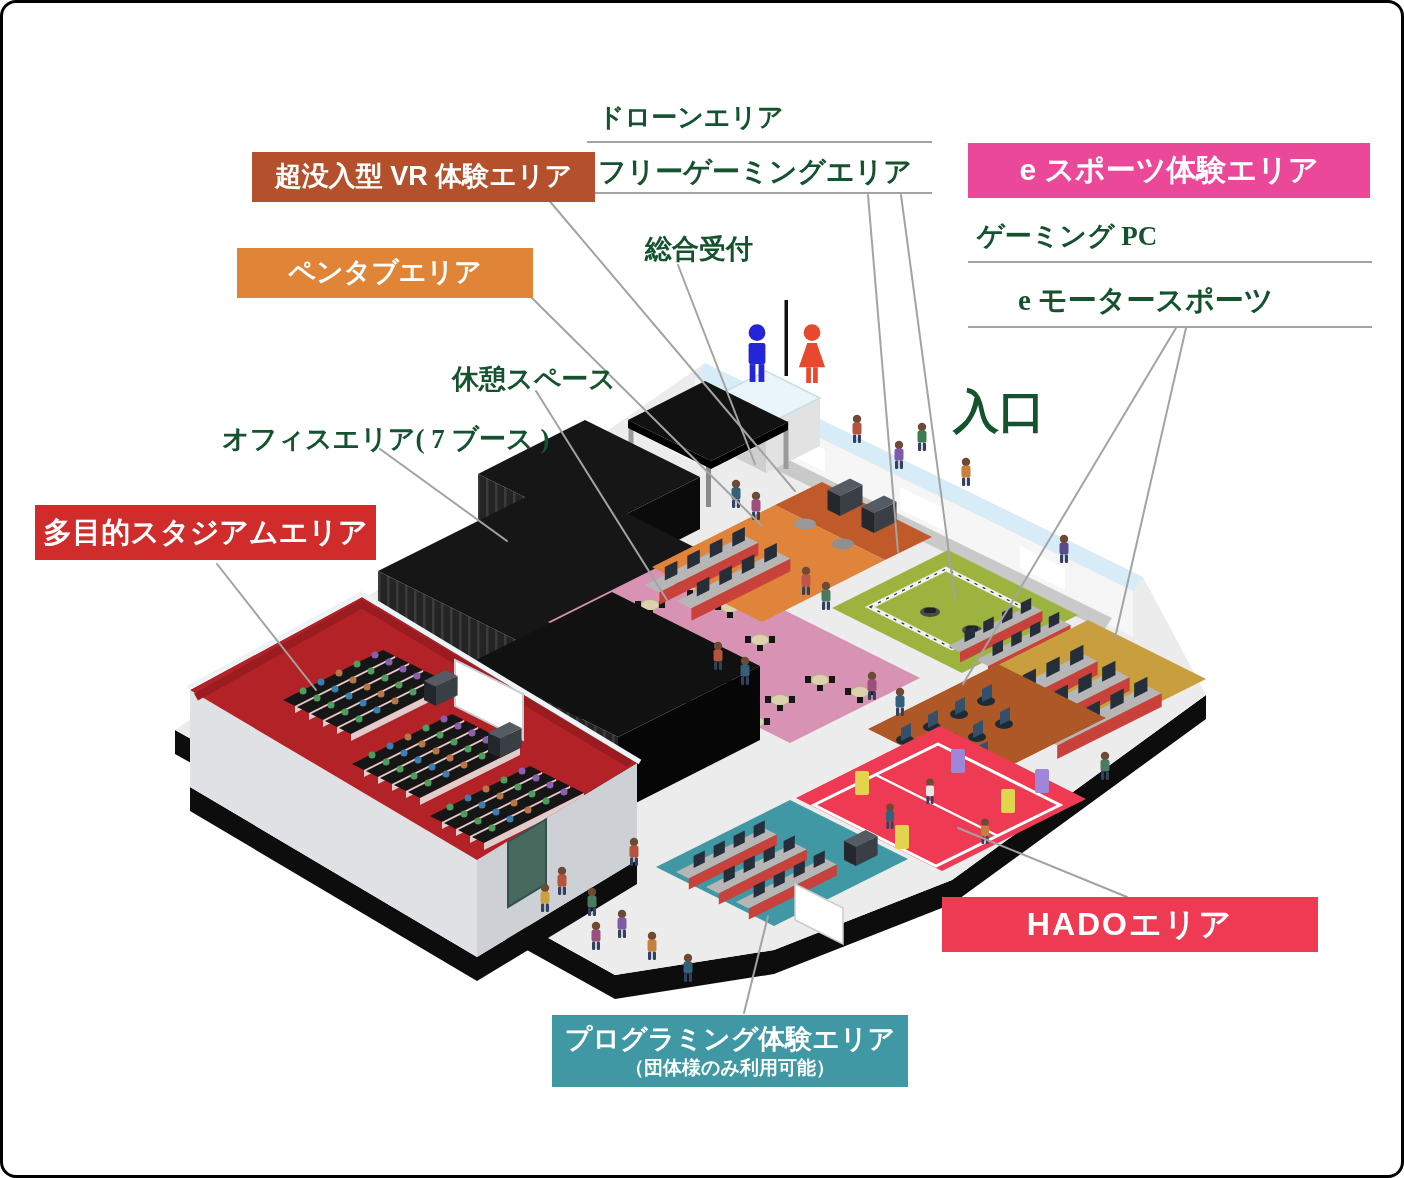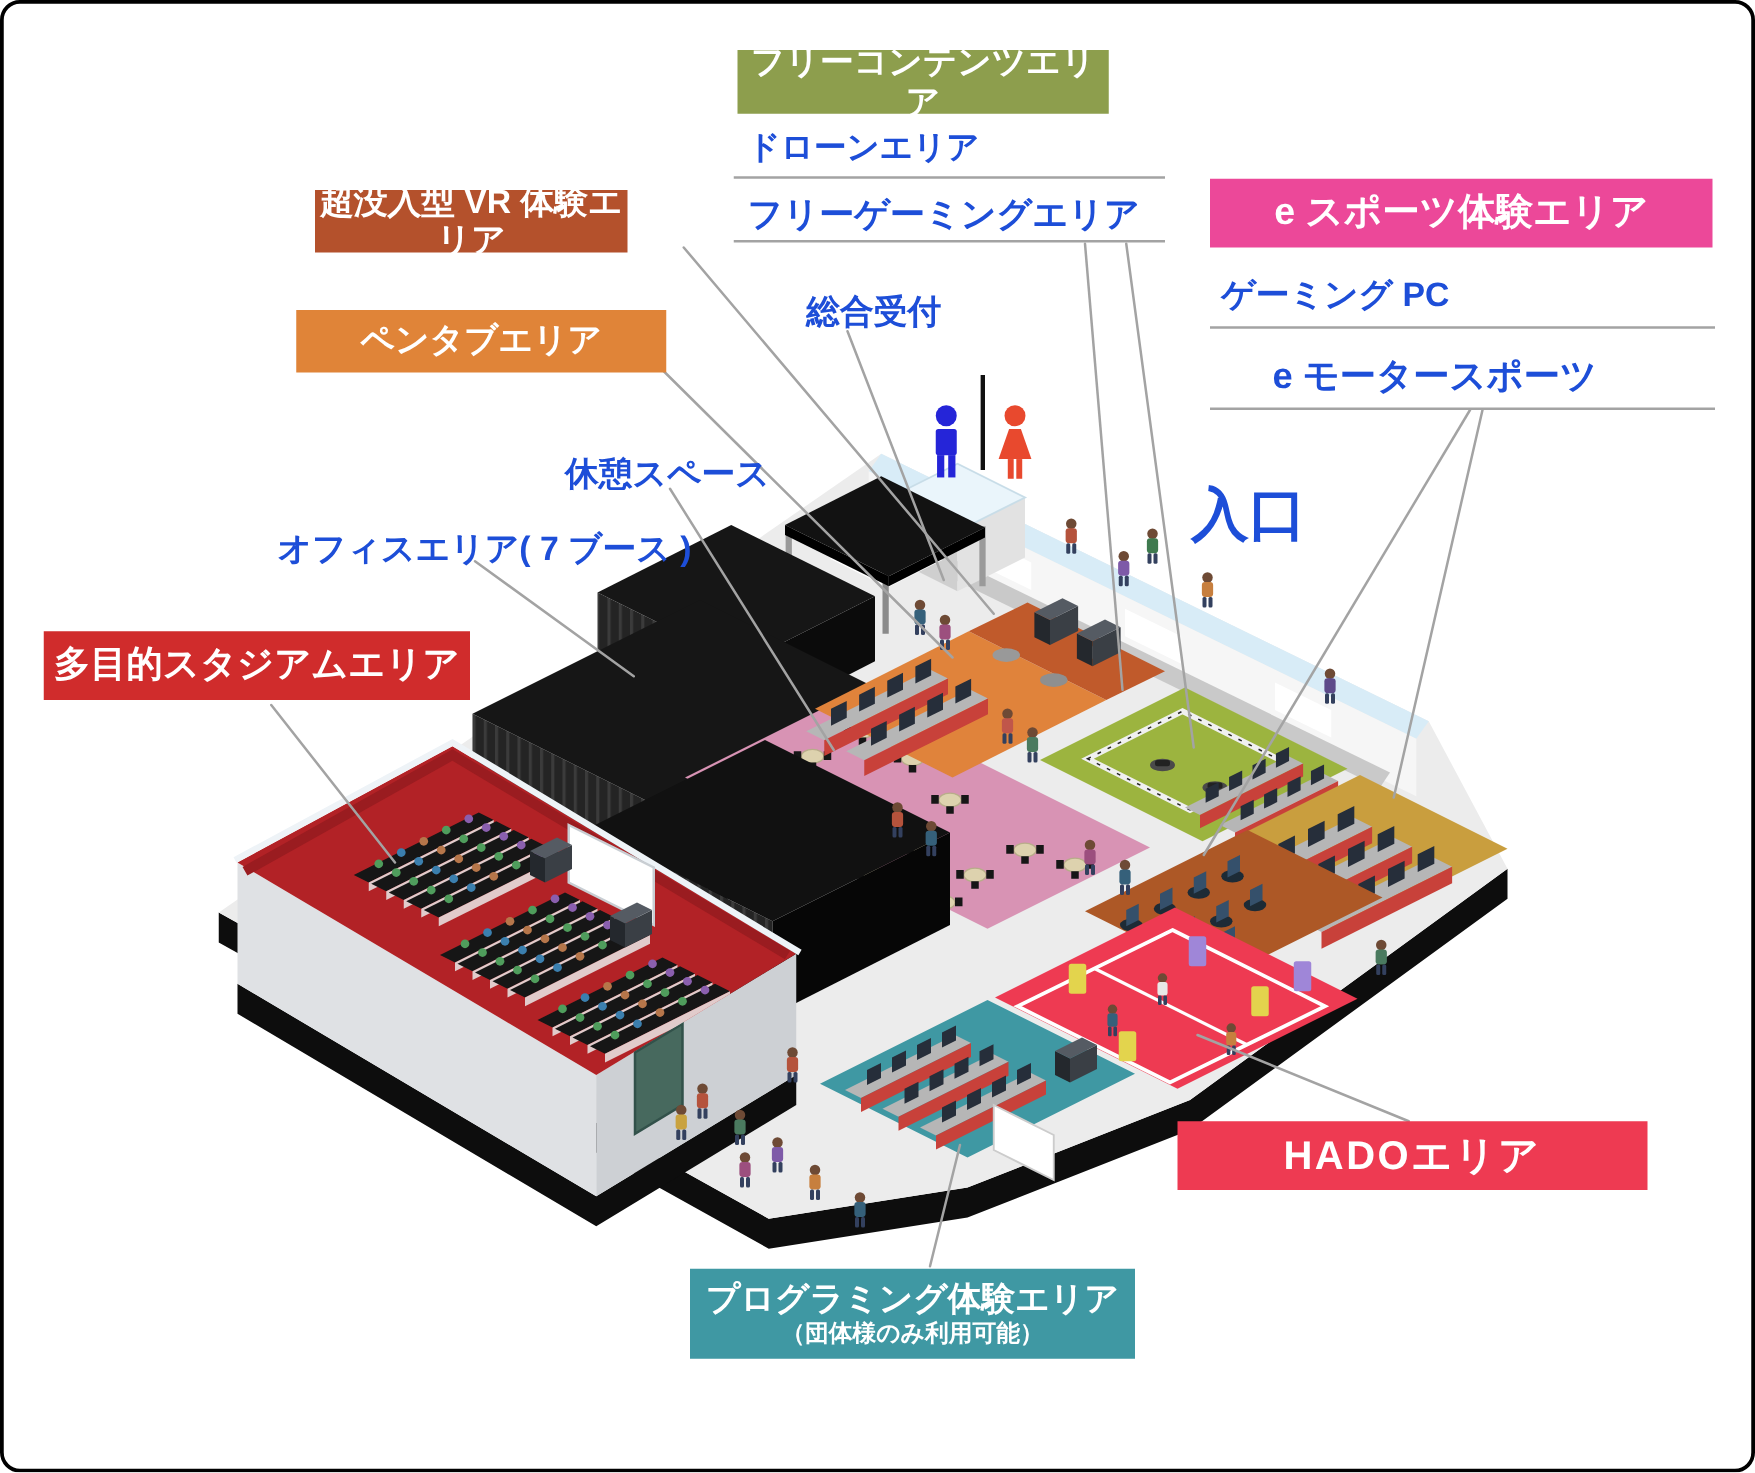--- a/index.html
+++ b/index.html
@@ -2,25 +2,25 @@
 <html><head>
 <meta charset="utf-8">
 <style>
   html,body{margin:0;padding:0;background:#fff;}
   .stage{position:relative;width:1404px;height:1178px;background:#ffffff;overflow:hidden;
          font-family:"Liberation Sans","DejaVu Sans",sans-serif;}
   .frame{position:absolute;inset:0;border:3px solid #000;border-radius:16px;pointer-events:none;z-index:50;}
   .map-svg{position:absolute;left:0;top:0;z-index:1;}
   .box-label{position:absolute;display:flex;align-items:center;justify-content:center;
              color:#fff;font-weight:bold;z-index:10;line-height:1.15;text-align:center;}
-  .plain-label{position:absolute;color:#1d4ed8;font-weight:bold;z-index:10;white-space:nowrap;}
+  .plain-label{position:absolute;color:#14532d;font-weight:bold;z-index:10;white-space:nowrap;font-family:Liberation Serif, serif;}
   #lbl-free-content{left:590px;top:40px;width:297px;height:51px;background:#8d9e4d;font-size:27px;}
   #lbl-drone{left:598px;top:100px;font-size:26px;}
   #lbl-free-gaming{left:598px;top:153px;font-size:28px;text-align:center;}
-  #lbl-vr{left:252px;top:152px;width:250px;height:50px;background:#b4512c;font-size:27px;}
+  #lbl-vr{left:252px;top:152px;width:343px;height:50px;background:#b4512c;font-size:27px;}
   #lbl-pentab{left:237px;top:248px;width:296px;height:50px;background:#e08438;font-size:27px;}
   #lbl-reception{left:645px;top:231px;font-size:27px;}
   #lbl-esports{left:968px;top:143px;width:402px;height:55px;background:#ec4899;font-size:30px;}
   #lbl-gaming-pc{left:977px;top:218px;font-size:27px;}
   #lbl-emotor{left:1018px;top:281px;font-size:29px;}
   #lbl-rest{left:452px;top:361px;font-size:27px;}
   #lbl-office{left:222px;top:421px;font-size:27px;}
   #lbl-stadium{left:35px;top:505px;width:341px;height:55px;background:#d02c2c;font-size:29px;}
   #lbl-entrance{left:953px;top:381px;font-size:46px;font-weight:bold;}
   #lbl-hado{left:942px;top:897px;width:376px;height:55px;background:#ee3a52;font-size:32px;letter-spacing:2px;}
@@ -320,21 +320,20 @@
       <line x1="536" y1="391" x2="667" y2="600"></line>
       <line x1="380" y1="449" x2="507" y2="541"></line>
       <line x1="217" y1="564" x2="316" y2="690"></line>
       <line x1="1186" y1="328" x2="1115" y2="638"></line>
       <line x1="1176" y1="328" x2="963" y2="684"></line>
       <line x1="958" y1="828" x2="1127" y2="897"></line>
       <line x1="768" y1="916" x2="744" y2="1013"></line>
     </g>
   </svg>
 
-  <div id="lbl-free-content" class="box-label">フリーコンテンツエリア</div>
   <div id="lbl-drone" class="plain-label">ドローンエリア</div>
   <div id="lbl-free-gaming" class="plain-label">フリーゲーミングエリア</div>
   <div id="lbl-vr" class="box-label">超没入型 VR 体験エリア</div>
   <div id="lbl-pentab" class="box-label">ペンタブエリア</div>
   <div id="lbl-reception" class="plain-label">総合受付</div>
   <div id="lbl-esports" class="box-label">e スポーツ体験エリア</div>
   <div id="lbl-gaming-pc" class="plain-label">ゲーミング PC</div>
   <div id="lbl-emotor" class="plain-label">e モータースポーツ</div>
   <div id="lbl-rest" class="plain-label">休憩スペース</div>
   <div id="lbl-office" class="plain-label">オフィスエリア( 7 ブース )</div>

